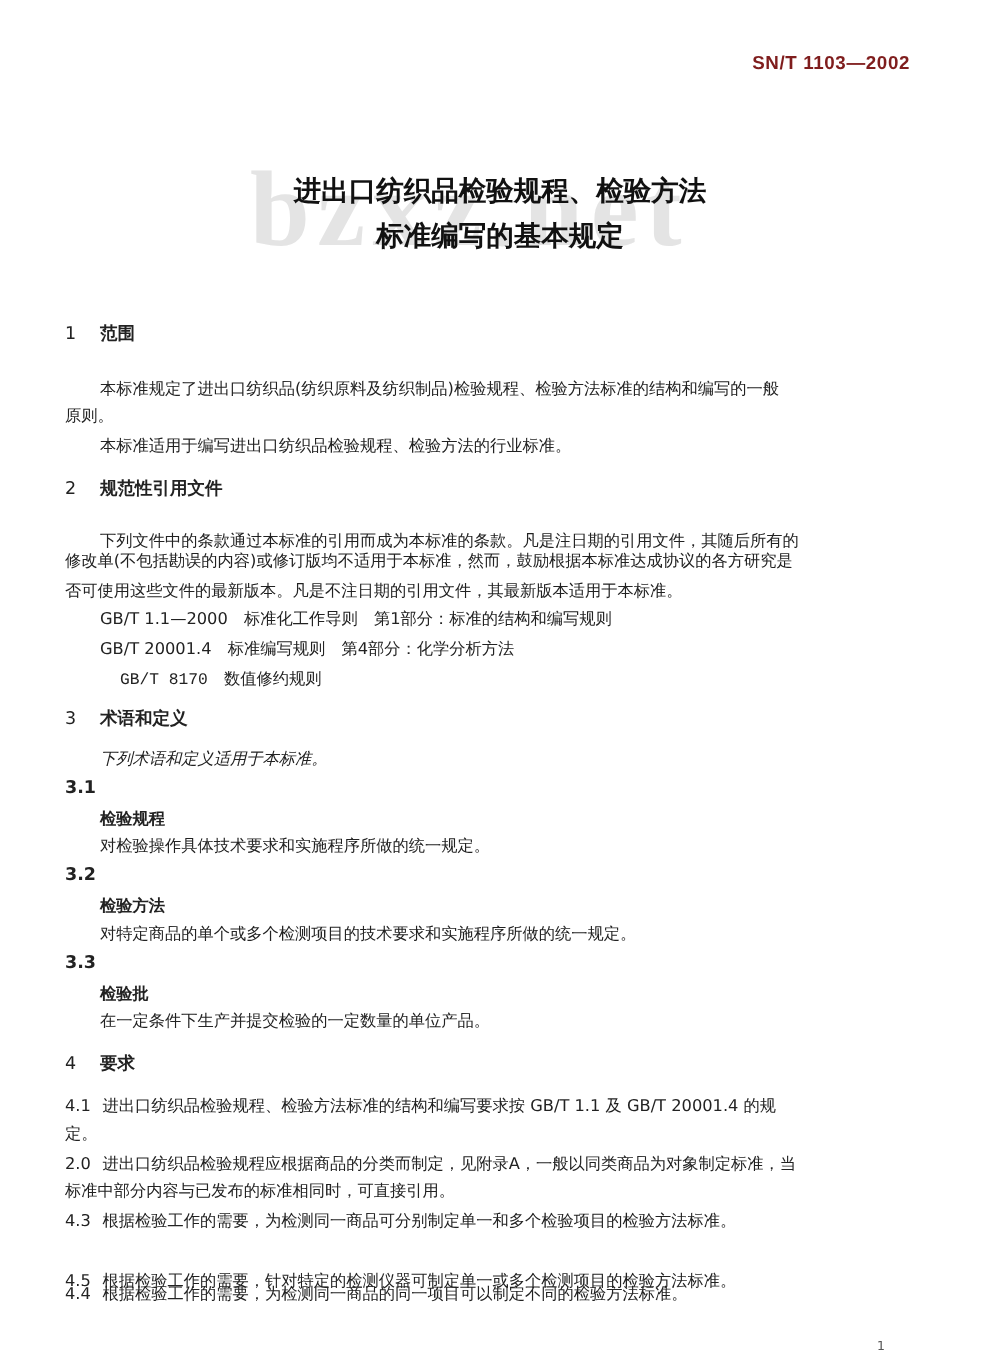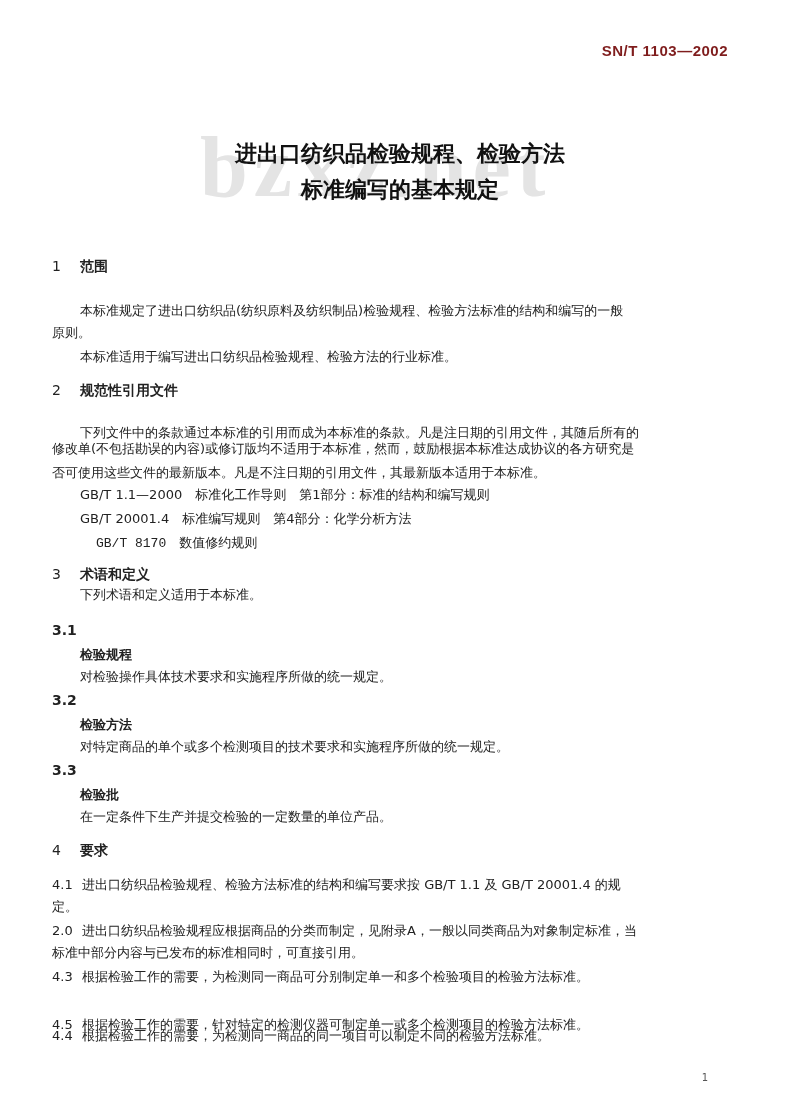--- a/index.html
+++ b/index.html
@@ -57,21 +57,21 @@
   <div class="line" style="top:424px;left:80px;">下列文件中的条款通过本标准的引用而成为本标准的条款。凡是注日期的引用文件，其随后所有的</div>
   <div class="line" style="top:440px;left:52px;">修改单(不包括勘误的内容)或修订版均不适用于本标准，然而，鼓励根据本标准达成协议的各方研究是</div>
   <div class="line" style="top:464px;left:52px;">否可使用这些文件的最新版本。凡是不注日期的引用文件，其最新版本适用于本标准。</div>
   <div class="line" style="top:486px;left:80px;">GB/T 1.1—2000　标准化工作导则　第1部分：标准的结构和编写规则</div>
   <div class="line" style="top:510px;left:80px;">GB/T 20001.4　标准编写规则　第4部分：化学分析方法</div>
   <div class="line" style="top:534px;left:96px;font-family:Liberation Mono, monospace;">GB/T 8170　数值修约规则</div>
 
   <div class="line h" style="top:566px;left:52px;">
     <span class="num">3</span><span>术语和定义</span>
   </div>
-  <div class="line" style="top:586px;left:80px;">下列术语和定义适用于本标准。</div>
+  <div class="line" style="top:598px;left:80px;font-style:italic;">下列术语和定义适用于本标准。</div>
 
   <div class="line h" style="top:622px;left:52px;">3.1</div>
   <div class="line term" style="top:646px;left:80px;">检验规程</div>
   <div class="line" style="top:668px;left:80px;">对检验操作具体技术要求和实施程序所做的统一规定。</div>
 
   <div class="line h" style="top:692px;left:52px;">3.2</div>
   <div class="line term" style="top:716px;left:80px;">检验方法</div>
   <div class="line" style="top:738px;left:80px;">对特定商品的单个或多个检测项目的技术要求和实施程序所做的统一规定。</div>
 
   <div class="line h" style="top:762px;left:52px;">3.3</div>

